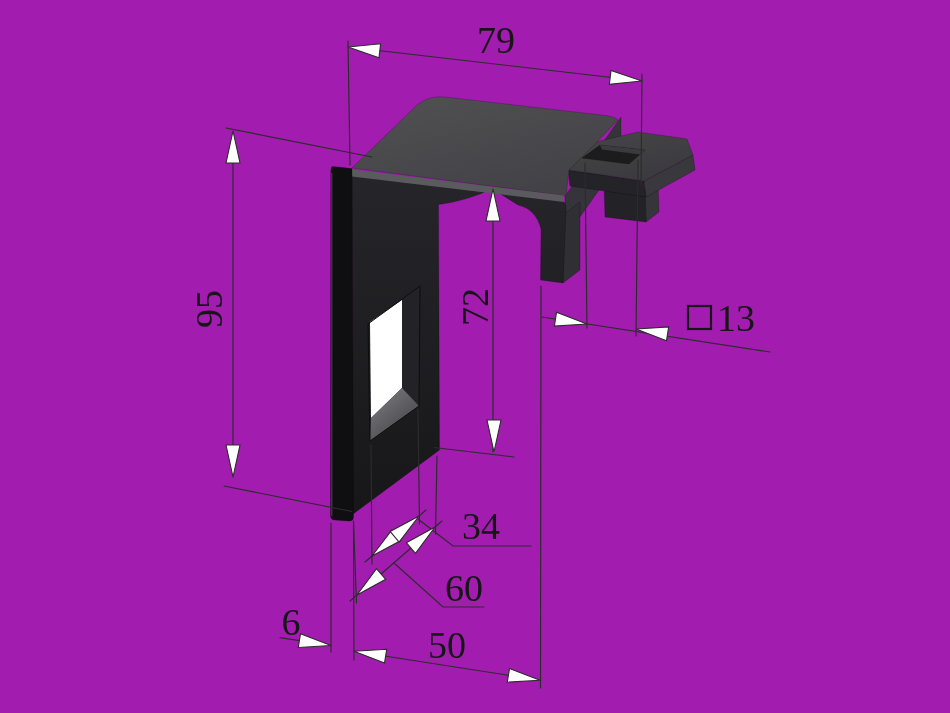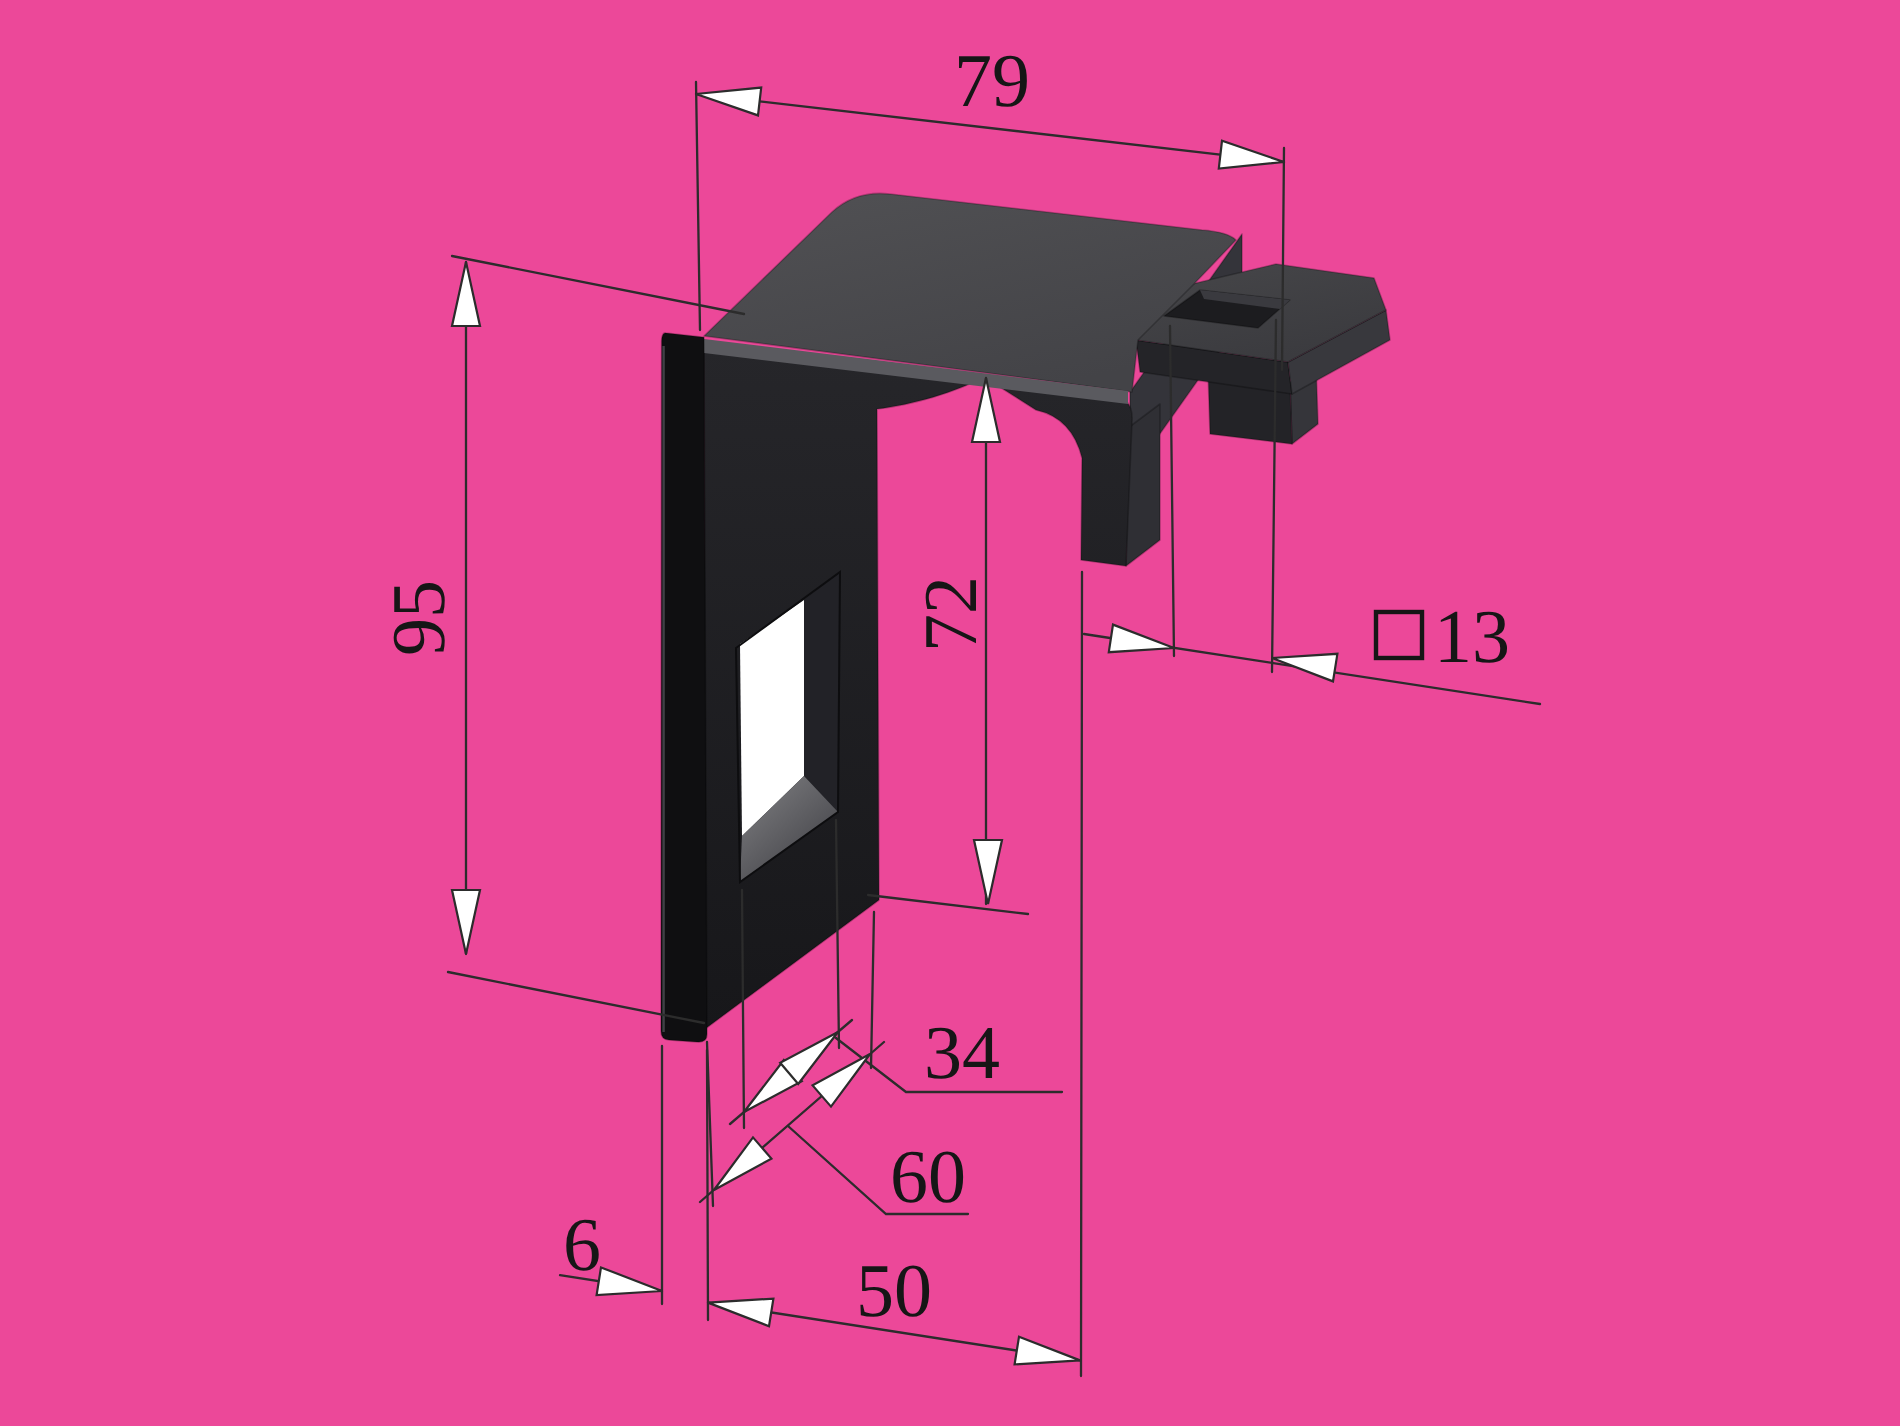--- a/index.html
+++ b/index.html
@@ -1,16 +1,16 @@
 <!DOCTYPE html>
 <html><head>
 <meta charset="utf-8">
 <style>
   html,body{margin:0;padding:0;background:#fff;}
-  #stage{width:950px;height:713px;position:relative;background:#ec4899;overflow:hidden;}
+  #stage{width:950px;height:713px;position:relative;background:#a21caf;overflow:hidden;}
   svg{display:block;}
   .face{stroke:rgba(0,0,0,0.25);stroke-width:0.8;stroke-linejoin:round;}
   .ln{stroke:#2c2c2c;stroke-width:1.15;fill:none;stroke-linecap:round;}
   .ah{fill:#ffffff;stroke:#2c2c2c;stroke-width:1.1;stroke-linejoin:miter;}
   .dimtext{font-family:"Liberation Serif","DejaVu Serif",serif;font-size:38px;fill:#161616;}
   .sq{fill:none;stroke:#161616;stroke-width:2.2;}
 </style>
 </head>
 <body>
 

